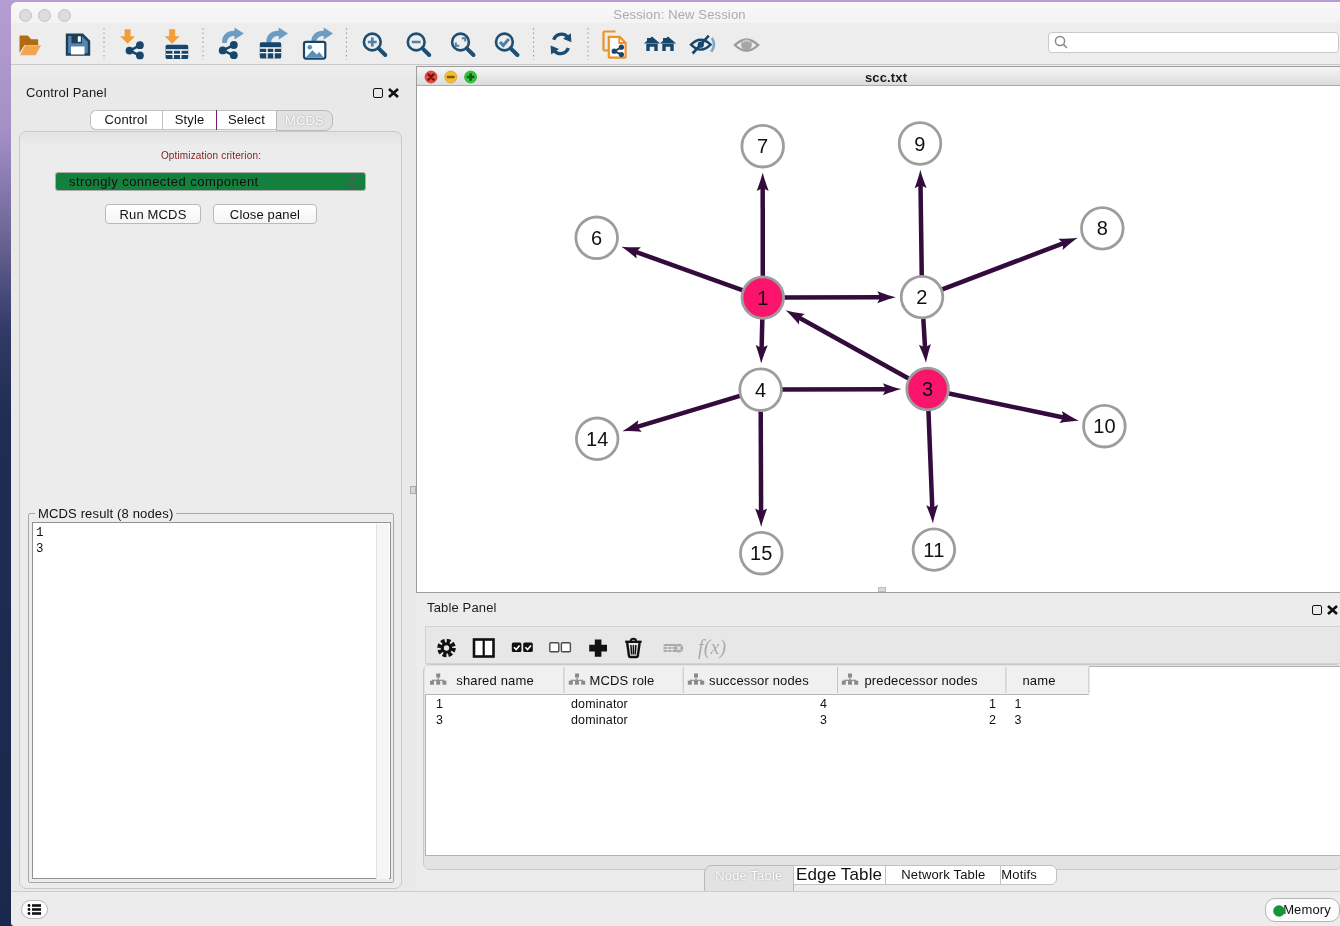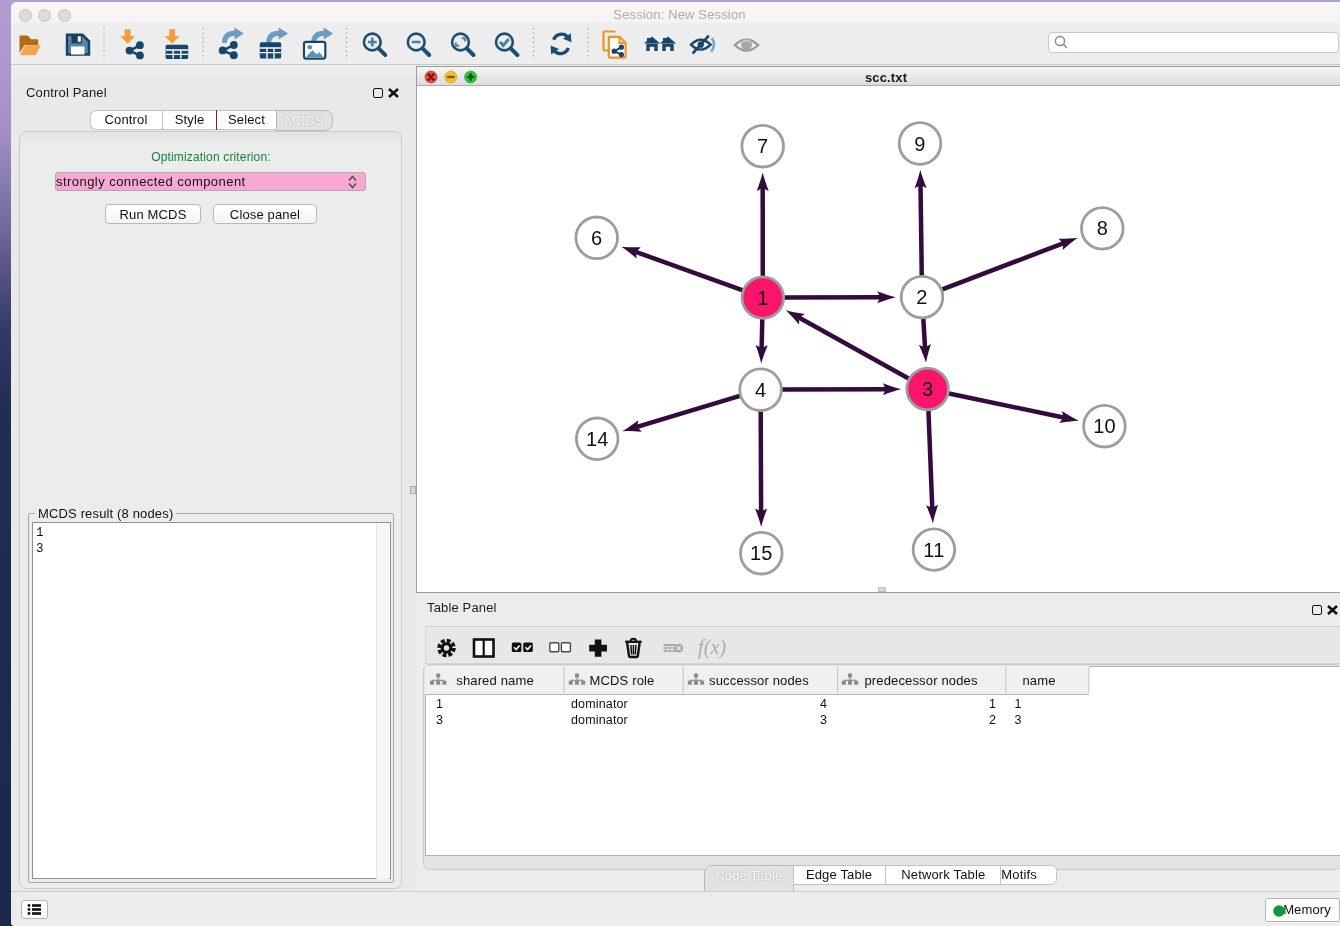--- a/index.html
+++ b/index.html
@@ -32,21 +32,21 @@
 
 .netwin { position:absolute; left:405px; top:64px; width:932px; height:527px;
   border:1px solid #9d9d9d; background:#fff; }
 .nettitle { position:absolute; left:0; top:0; width:100%; height:19px;
   background:linear-gradient(#f5f5f5,#dcdcdc); border-bottom:1px solid #ababab; }
 
 .tpanel { position:absolute; left:405px; top:591px; width:932px; height:298px; background:#ececec; }
 
 .statusbar { position:absolute; left:0; top:889px; width:1337px; height:35px;
   background:#ececec; border-top:1px solid #cdcdcd; }
-.sbtn { position:absolute; background:#fdfdfd; border:1px solid #b5b5b5; border-radius:3px; }
+.sbtn { position:absolute; background:#fdfdfd; border:1px solid #b5b5b5; border-radius:10px; }
 </style>
 </head>
 <body>
 <div class="desktop"></div>
 <div class="app">
   <div class="titlebar">
     <div class="tl" style="left:8px"></div>
     <div class="tl" style="left:27px"></div>
     <div class="tl" style="left:47px"></div>
     <div class="title-text">Session: New Session</div>
@@ -195,22 +195,22 @@
         <path d="M2 2 L11 10 M11 2 L2 10" stroke="#111" stroke-width="2.6"></path>
       </svg>
 
     <div style="position:absolute;left:265px;top:33px;width:57px;height:21px;background:#e2e2e2;border:1px solid #b9b9b9;border-radius:0 8px 8px 0;text-align:center;line-height:20px;font-size:13px;color:#fbfbfb;text-shadow:0 0 2px #9e9e9e">MCDS</div>
     <div style="position:absolute;left:79px;top:33px;width:186px;height:20px;background:#fff;border:1px solid #c2c2c2;border-right:none;border-radius:6px 0 0 6px"></div>
     <div style="position:absolute;left:79px;top:33px;width:72px;height:20px;text-align:center;line-height:19px;font-size:13px;color:#111">Control</div>
     <div style="position:absolute;left:151px;top:33px;width:54px;height:20px;border-left:1px solid #c2c2c2;text-align:center;line-height:19px;font-size:13px;color:#111">Style</div>
     <div style="position:absolute;left:205px;top:33px;width:60px;height:20px;border-left:1px solid #701a75;text-align:center;line-height:19px;font-size:13px;color:#111">Select</div>
 
     <div class="cbody"></div>
-    <div style="position:absolute;left:0;top:73px;width:400px;text-align:center;font-size:12px;color:#15803d">Optimization criterion:</div>
-    <div style="position:absolute;left:44px;top:95px;width:311px;height:19px;background:#f9a8d4;border:1px solid #ababab;border-radius:3px;font-size:13px;color:#111;line-height:17px;letter-spacing:0.45px">strongly connected component
+    <div style="position:absolute;left:0;top:73px;width:400px;text-align:center;font-size:10px;color:#7f1d1d">Optimization criterion:</div>
+    <div style="position:absolute;left:44px;top:95px;width:311px;height:19px;background:#15803d;border:1px solid #ababab;border-radius:3px;font-size:13px;color:#111;line-height:17px;padding-left:13px;letter-spacing:0.45px">strongly connected component
       <svg style="position:absolute;right:7px;top:2px" width="11" height="14">
           <path d="M2 5.5 L5.5 1.5 L9 5.5 M2 8.5 L5.5 12.5 L9 8.5" fill="none" stroke="#555" stroke-width="1.7"></path>
         </svg>
     </div>
     <div class="btn" style="left:94px;top:127px;width:96px;height:20px;line-height:19px">Run MCDS</div>
     <div class="btn" style="left:202px;top:127px;width:104px;height:20px;line-height:19px">Close panel</div>
 
     <div style="position:absolute;left:17px;top:436px;width:366px;height:370px;border:1px solid #a9a9a9;border-radius:2px"></div>
     <div style="position:absolute;left:24px;top:429px;background:#ececec;padding:0 3px;font-size:13px;color:#111">MCDS result (8 nodes)</div>
     <div style="position:absolute;left:21px;top:445px;width:359px;height:357px;background:#fff;border:1px solid #919191;font-family:'Liberation Mono',monospace;font-size:12.5px;color:#111;line-height:16px;padding:2px 0 0 3px">1<br>3
@@ -394,21 +394,21 @@
         <text x="425" y="724">3</text>
         <text x="560" y="724">dominator</text>
         <text x="816" y="724" text-anchor="end">3</text>
         <text x="985" y="724" text-anchor="end">2</text>
         <text x="1003.5" y="724">3</text>
       </g>
     </svg>
 
     <div style="position:absolute;left:287.8px;top:272px;width:90px;height:32px;background:#e2e2e2;border:1px solid #b9b9b9;border-radius:8px 0 0 8px;text-align:center;line-height:19px;font-size:13px;color:#fbfbfb;text-shadow:0 0 2px #9e9e9e">Node Table</div>
     <div style="position:absolute;left:377.1px;top:272px;width:264px;height:20px;background:#fff;border:1px solid #c2c2c2;border-radius:0 6px 6px 0"></div>
-    <div style="position:absolute;left:377.1px;top:272px;width:92px;height:20px;text-align:center;line-height:19px;font-size:13px;color:#111">Edge Table</div>
+    <div style="position:absolute;left:377.1px;top:272px;width:92px;height:20px;text-align:center;line-height:19px;font-size:17px;color:#111">Edge Table</div>
     <div style="position:absolute;left:469.3px;top:272px;width:115px;height:20px;border-left:1px solid #c2c2c2;text-align:center;line-height:19px;font-size:13px;color:#111">Network Table</div>
     <div style="position:absolute;left:584.3px;top:272px;width:34px;height:20px;border-left:1px solid #c2c2c2;text-align:center;line-height:19px;font-size:13px;color:#111">Motifs</div>
   </div>
   <div class="statusbar">
     <div class="sbtn" style="left:10px;top:8px;width:27px;height:19px">
       <svg width="25" height="17">
           <g fill="#111">
             <circle cx="7" cy="4.5" r="1.4"></circle>
             <circle cx="7" cy="8.5" r="1.4"></circle>
             <circle cx="7" cy="12.5" r="1.4"></circle>

